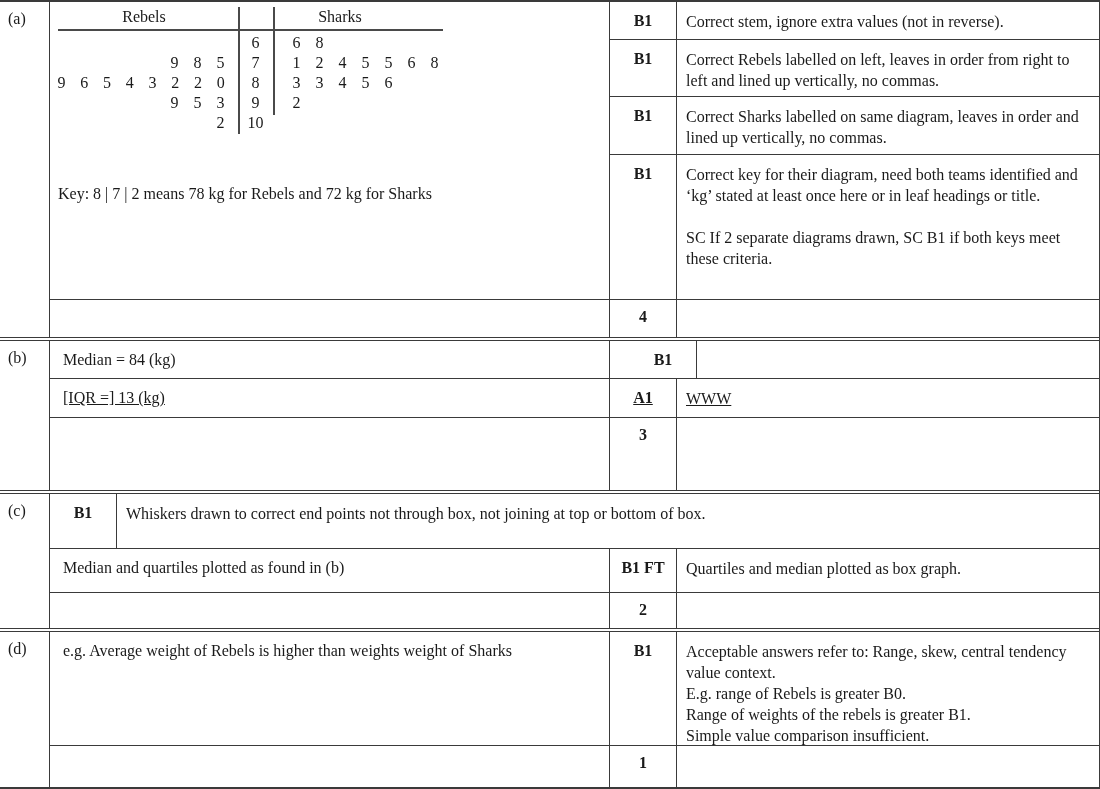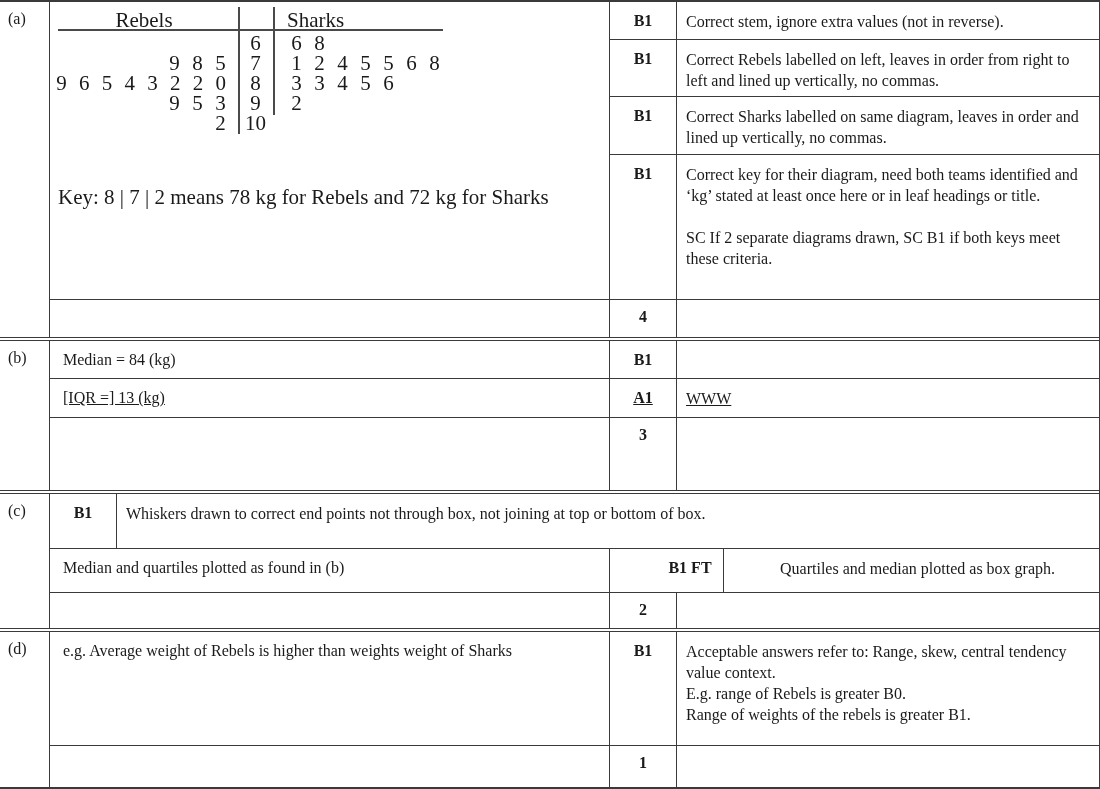--- a/index.html
+++ b/index.html
@@ -23,23 +23,23 @@
   .main-col { flex:1; display:flex; flex-direction:column; min-width:0; }
   .row { display:flex; flex:0 0 auto; min-width:0; }
   .row.bline { border-bottom:1px solid #3a3a3a; }
   .ans { width:560px; flex:0 0 auto; border-right:1px solid #3a3a3a; padding:10px 10px 0 13px; }
   .mark { width:67px; flex:0 0 auto; border-right:1px solid #3a3a3a; text-align:center; padding-top:10px; font-weight:bold; }
   .note { flex:1; padding:9px 8px 0 9px; line-height:21px; min-width:0; }
   .total-row .mark { padding-top:8px; }
   b, .bold { font-weight:normal; }
   
   .sl-cell { position:relative; padding:0; }
-  .sl { position:absolute; top:0; left:0; width:560px; height:298px; font-size:21px; }
+  .sl { position:absolute; top:0; left:0; width:560px; height:298px; font-size:16px; }
   .sl-title-left  { position:absolute; top:6px; left:0;    width:188px; text-align:center; }
-  .sl-title-right { position:absolute; top:6px; left:237px; width:160px; }
+  .sl-title-right { position:absolute; top:6px; left:210px; width:160px; text-align:center; }
   .sl-underline { position:absolute; top:27px; left:8px; width:385px; border-top:2px solid #4a4a4a; }
   .sl-vl-left  { position:absolute; left:188px; top:5px; height:127px; width:2px; background:#4a4a4a; }
   .sl-vl-right { position:absolute; left:223px; top:5px; height:108px; width:2px; background:#4a4a4a; }
   .sl-rows { position:absolute; top:31px; left:0; width:560px; }
   .sl-row { display:flex; height:20px; line-height:20px; }
   .sl-left  { width:182px; flex:0 0 auto; display:flex; justify-content:flex-end; }
   .sl-stem  { width:47px; flex:0 0 auto; text-align:center; }
   .sl-right { flex:1; display:flex; padding-left:6px; }
   .leaf { display:inline-block; width:23px; text-align:center; }
   .sl-key { position:absolute; top:150px; left:8px;margin-top:33px; }
@@ -157,21 +157,21 @@
         <div class="note"></div>
       </div>
     </div>
   </div>
 
   <div class="dbl"></div>
 
   <div class="section" style="height:149px;">
     <div class="part-col">(b)</div>
     <div class="main-col">
-      <div class="row bline" style="height:38px;">
+      <div class="row bline" style="height:38px;gap:20px;">
         <div class="ans">Median = 84 (kg)</div>
         <div class="mark">B1</div>
         <div class="note"></div>
       </div>
       <div class="row bline" style="height:39px;text-decoration:underline;">
         <div class="ans">[IQR =] 13 (kg)</div>
         <div class="mark">A1</div>
         <div class="note">WWW</div>
       </div>
       <div class="row total-row" style="flex:1;">
@@ -184,21 +184,21 @@
 
   <div class="dbl"></div>
 
   <div class="section" style="height:134px;">
     <div class="part-col">(c)</div>
     <div class="main-col">
       <div class="row bline" style="height:55px;">
         <div class="mark">B1</div>
         <div class="note">Whiskers drawn to correct end points not through box, not joining at top or bottom of box.</div>
       </div>
-      <div class="row bline" style="height:44px;gap:47px;">
+      <div class="row bline" style="height:44px;">
         <div class="ans"><span>Median and quartiles plotted as found in </span><span class="bold">(b)</span></div>
         <div class="mark">B1 FT</div>
         <div class="note">Quartiles and median plotted as box graph.</div>
       </div>
       <div class="row total-row" style="flex:1;">
         <div class="ans"></div>
         <div class="mark">2</div>
         <div class="note"></div>
       </div>
     </div>
@@ -209,20 +209,21 @@
   <div class="section" style="height:155px;">
     <div class="part-col">(d)</div>
     <div class="main-col">
       <div class="row bline" style="height:114px;">
         <div class="ans">e.g. Average weight of Rebels is higher than weights weight of Sharks</div>
         <div class="mark">B1</div>
         <div class="note">
           <span>Acceptable answers refer to: Range, skew, central tendency value context.</span><br>
           <span>E.g. range of Rebels is greater </span><span class="bold">B0</span><span>.</span><br>
           <span>Range of weights of the rebels is greater </span><span class="bold">B1</span><span>.</span><br>
+          <span>Simple value comparison insufficient.</span>
         </div>
       </div>
       <div class="row total-row" style="flex:1;">
         <div class="ans"></div>
         <div class="mark">1</div>
         <div class="note"></div>
       </div>
     </div>
   </div>
 

